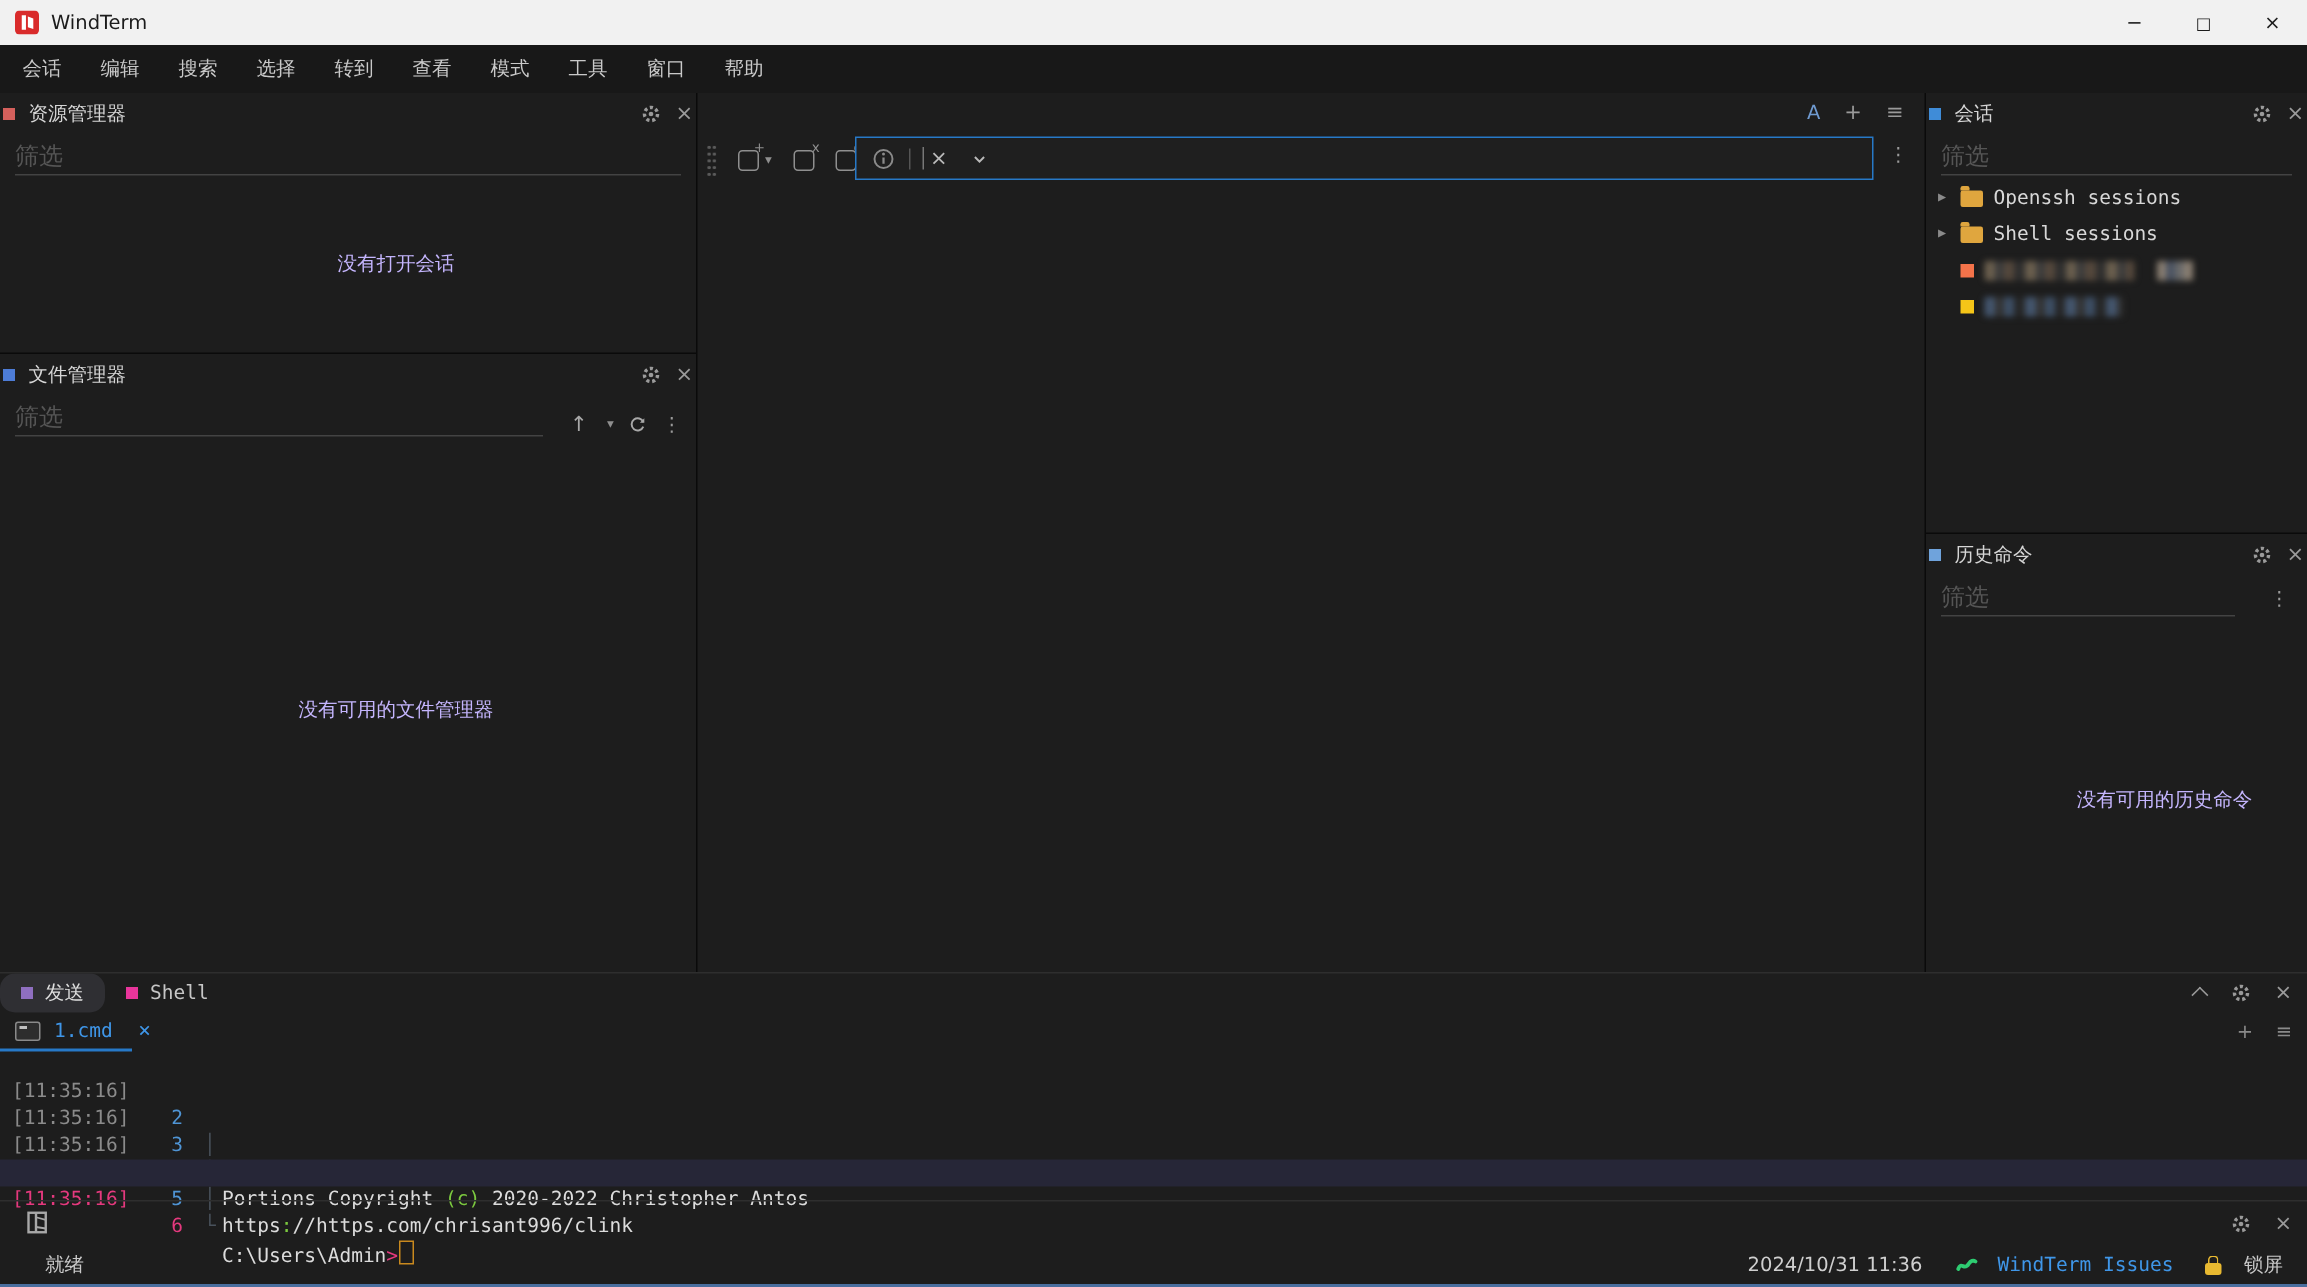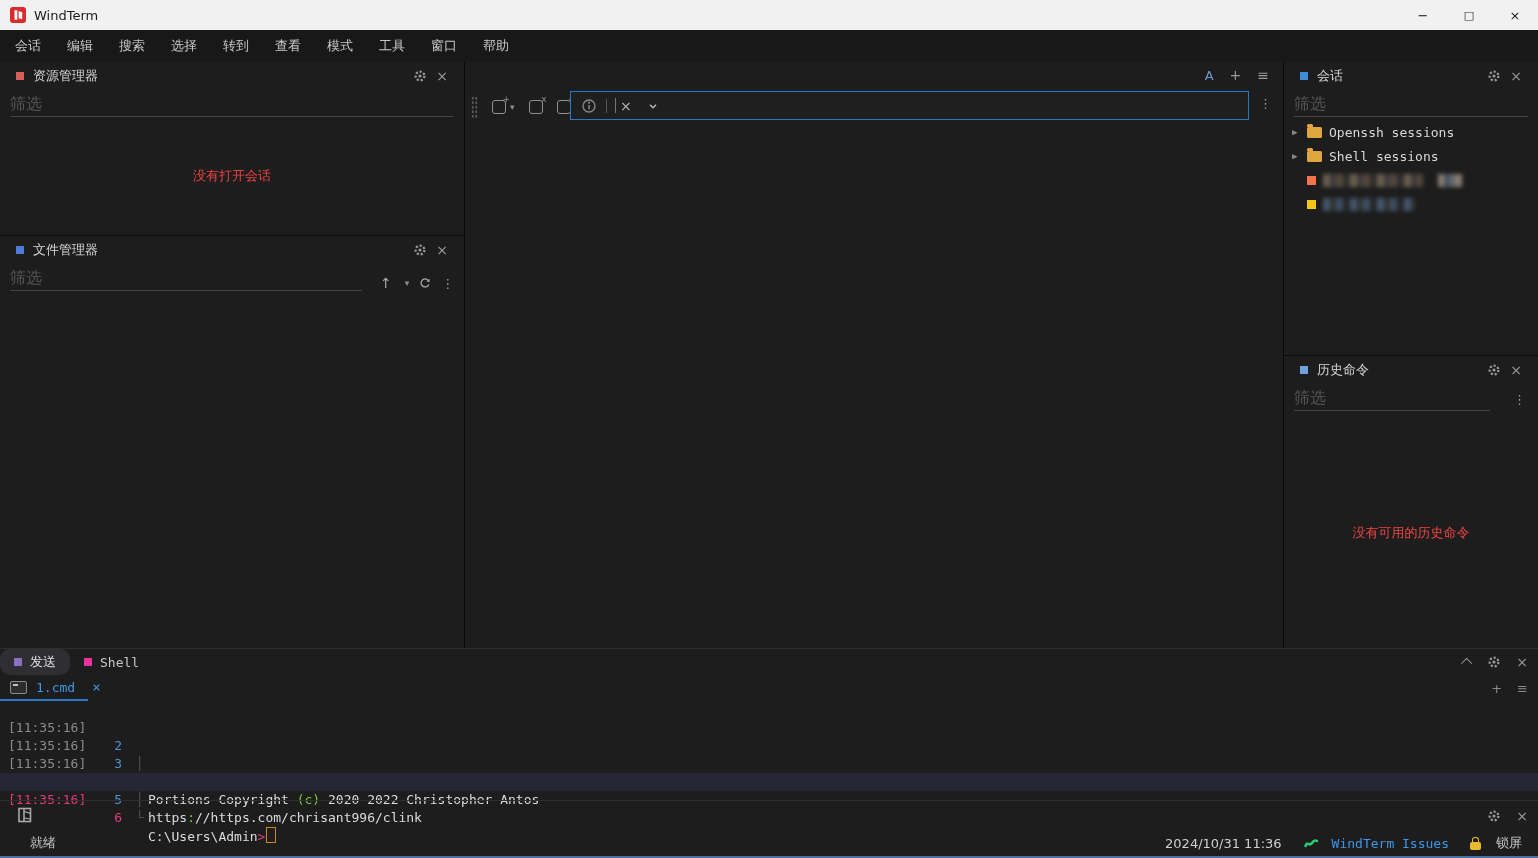--- a/index.html
+++ b/index.html
@@ -21,28 +21,28 @@
 
   
   .menubar{left:0;top:30px;width:1538px;height:32px;background:#181818;color:#c9c9c9;
            font-size:13px;display:flex;align-items:center;padding-left:2px;box-sizing:border-box;}
   .menuitem{padding:0 13px;height:32px;display:flex;align-items:center;cursor:default;}
   .menubar-right{position:absolute;right:10px;top:30px;height:32px;display:flex;
                  align-items:center;gap:15px;color:#b9b9b9;font-size:13px;}
   .mr-group{display:flex;align-items:center;gap:5px;}
 
   
-  .panel-header{height:28px;display:flex;align-items:center;gap:9px;padding:0 16px;
+  .panel-header{height:28px;display:flex;align-items:center;gap:9px;padding:0 2px;
                 color:#d6d6d6;font-size:13px;}
   .sq{width:8px;height:8px;flex:0 0 auto;}
   .ph-spacer{flex:1;}
   .ph-ic{color:#9a9a9a;font-size:13px;width:18px;text-align:center;}
   .filter-row{margin:2px 10px 0 10px;height:24px;display:flex;align-items:center;
               border-bottom:1px solid #434343;color:#555;font-size:16px;}
-  .empty-text{position:absolute;width:100%;text-align:center;color:#ef4444;font-size:13px;}
+  .empty-text{position:absolute;width:100%;text-align:center;color:#c4b5fd;font-size:13px;margin-left:32px;}
   .x-ic{color:#9a9a9a;font-size:14px;}
   .dots-ic{color:#9a9a9a;font-size:13px;letter-spacing:0;}
 
   
   .left-col{left:0;top:62px;width:465px;height:586px;border-right:1px solid #0a0a0a;box-sizing:border-box;}
   .explorer{position:absolute;left:0;top:0;width:464px;height:173px;}
   .filemanager{position:absolute;left:0;top:173px;width:464px;height:413px;border-top:1px solid #0a0a0a;box-sizing:border-box;}
   .fm-icons{display:flex;align-items:center;gap:9px;margin-left:8px;color:#a8a8a8;}
   .fm-filter{width:352px;}
 
@@ -249,20 +249,21 @@
         </div>
         <div class="fm-icons">
           <span style="font-size:14px">↑</span>
           <span class="mini-chev">▾</span>
           <svg class="ic14">
               <use href="#i-refresh"></use>
             </svg>
           <span class="dots-ic">⋮</span>
         </div>
       </div>
+      <div class="empty-text" style="top:228px">没有可用的文件管理器</div>
     </div>
   </div>
 
   <div class="abs center-col">
     <div class="center-topicons">
       <span class="font-a">A</span>
       <span>+</span>
       <span>≡</span>
     </div>
     <div class="toolbar">

